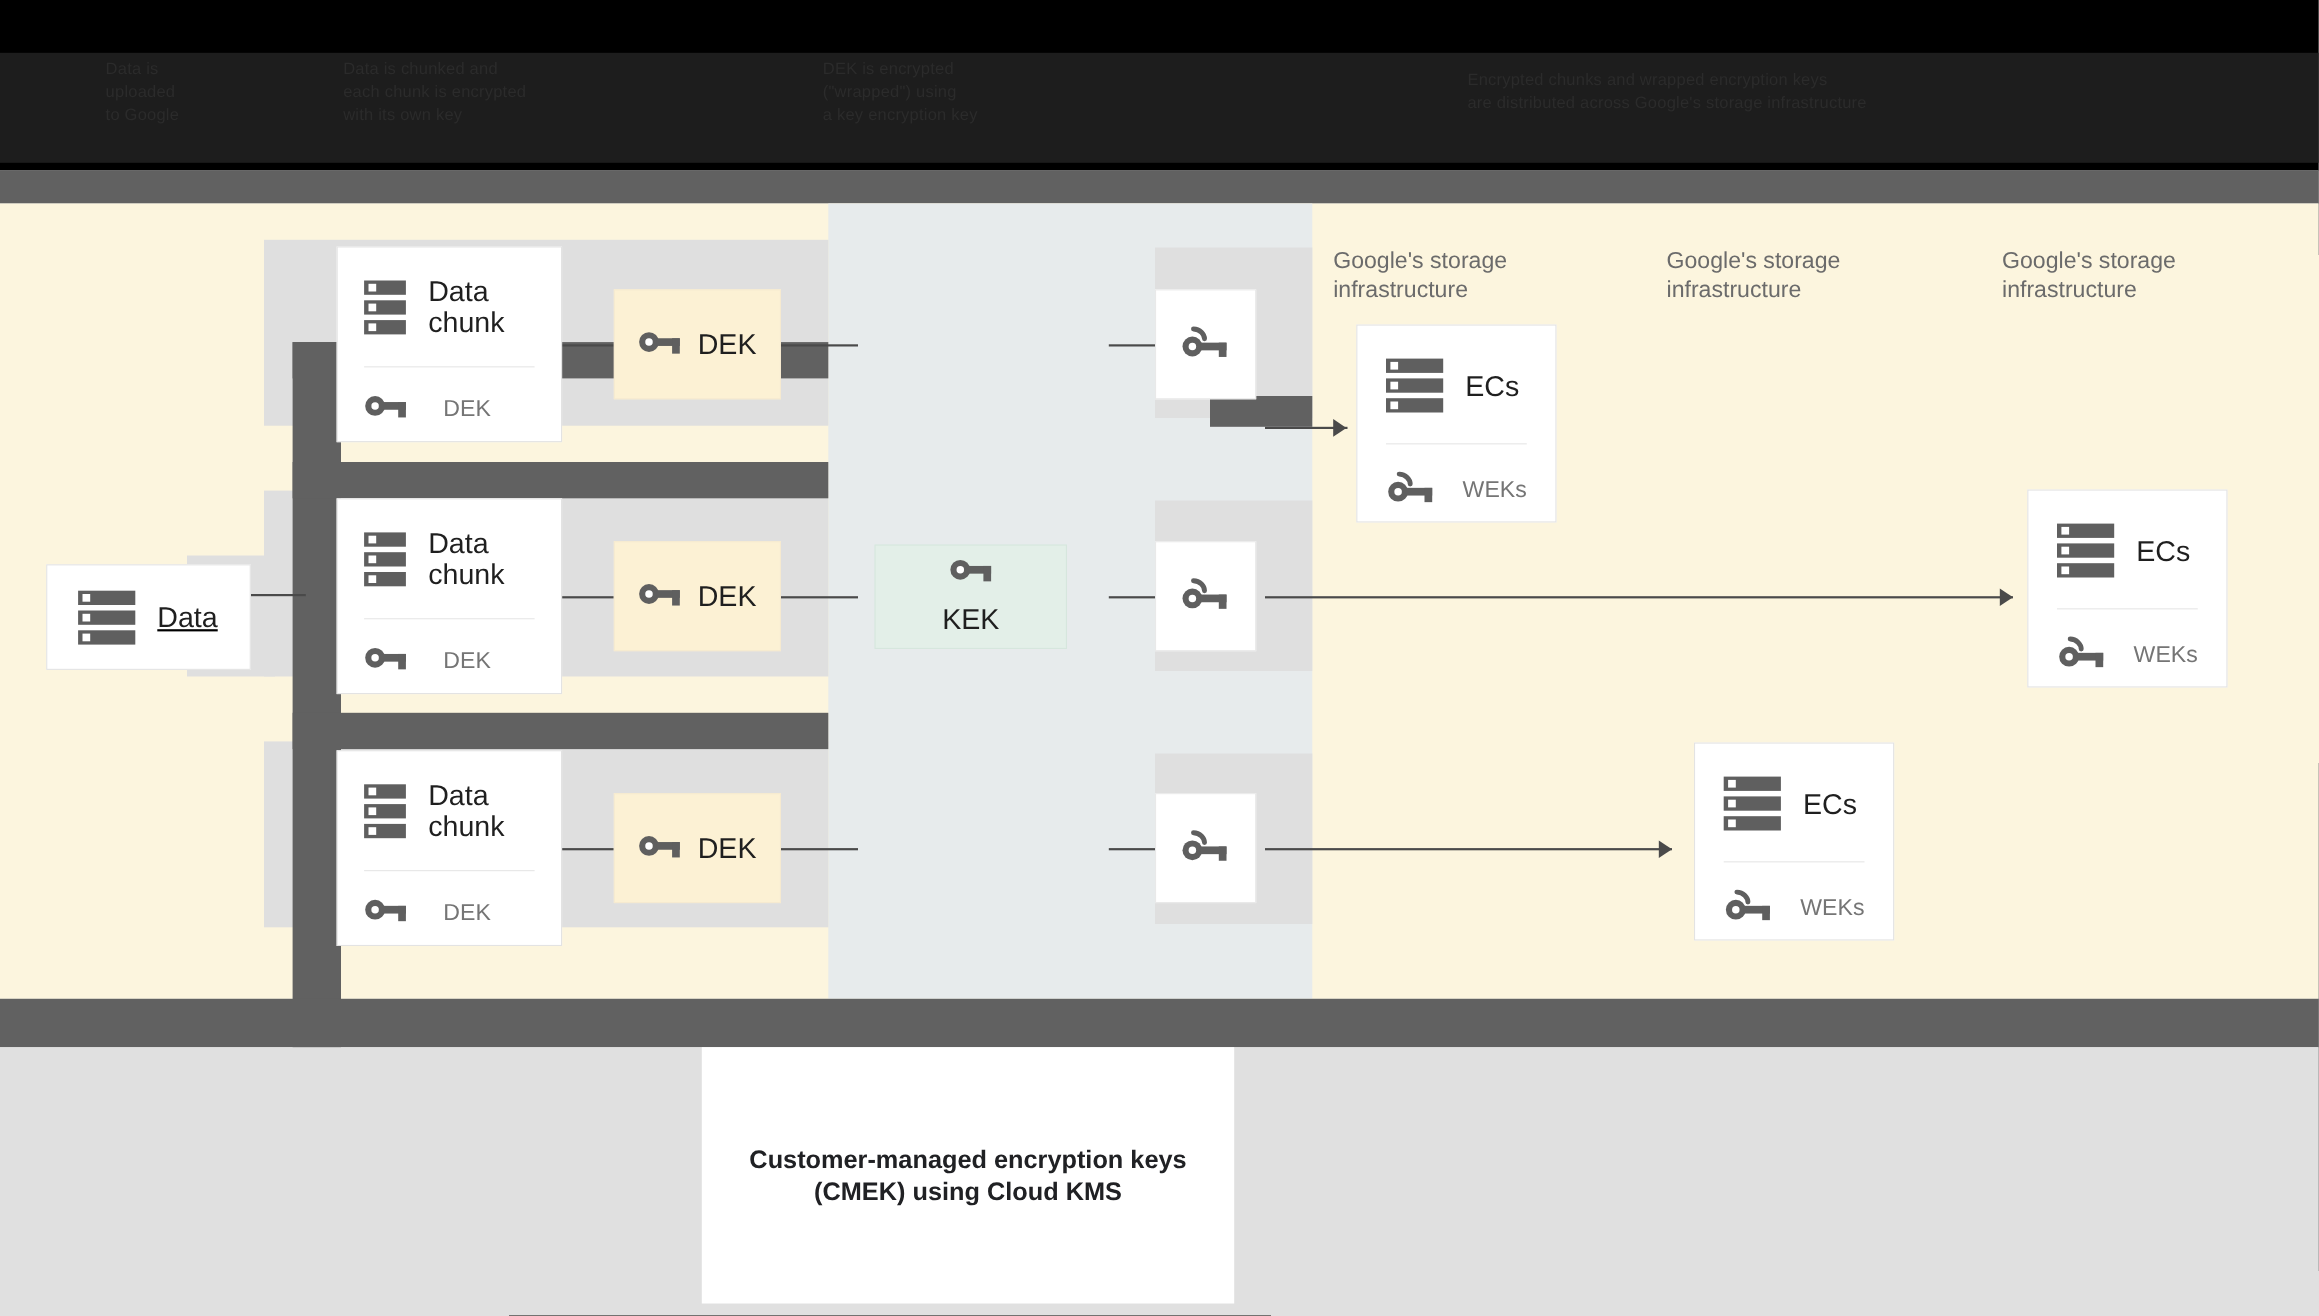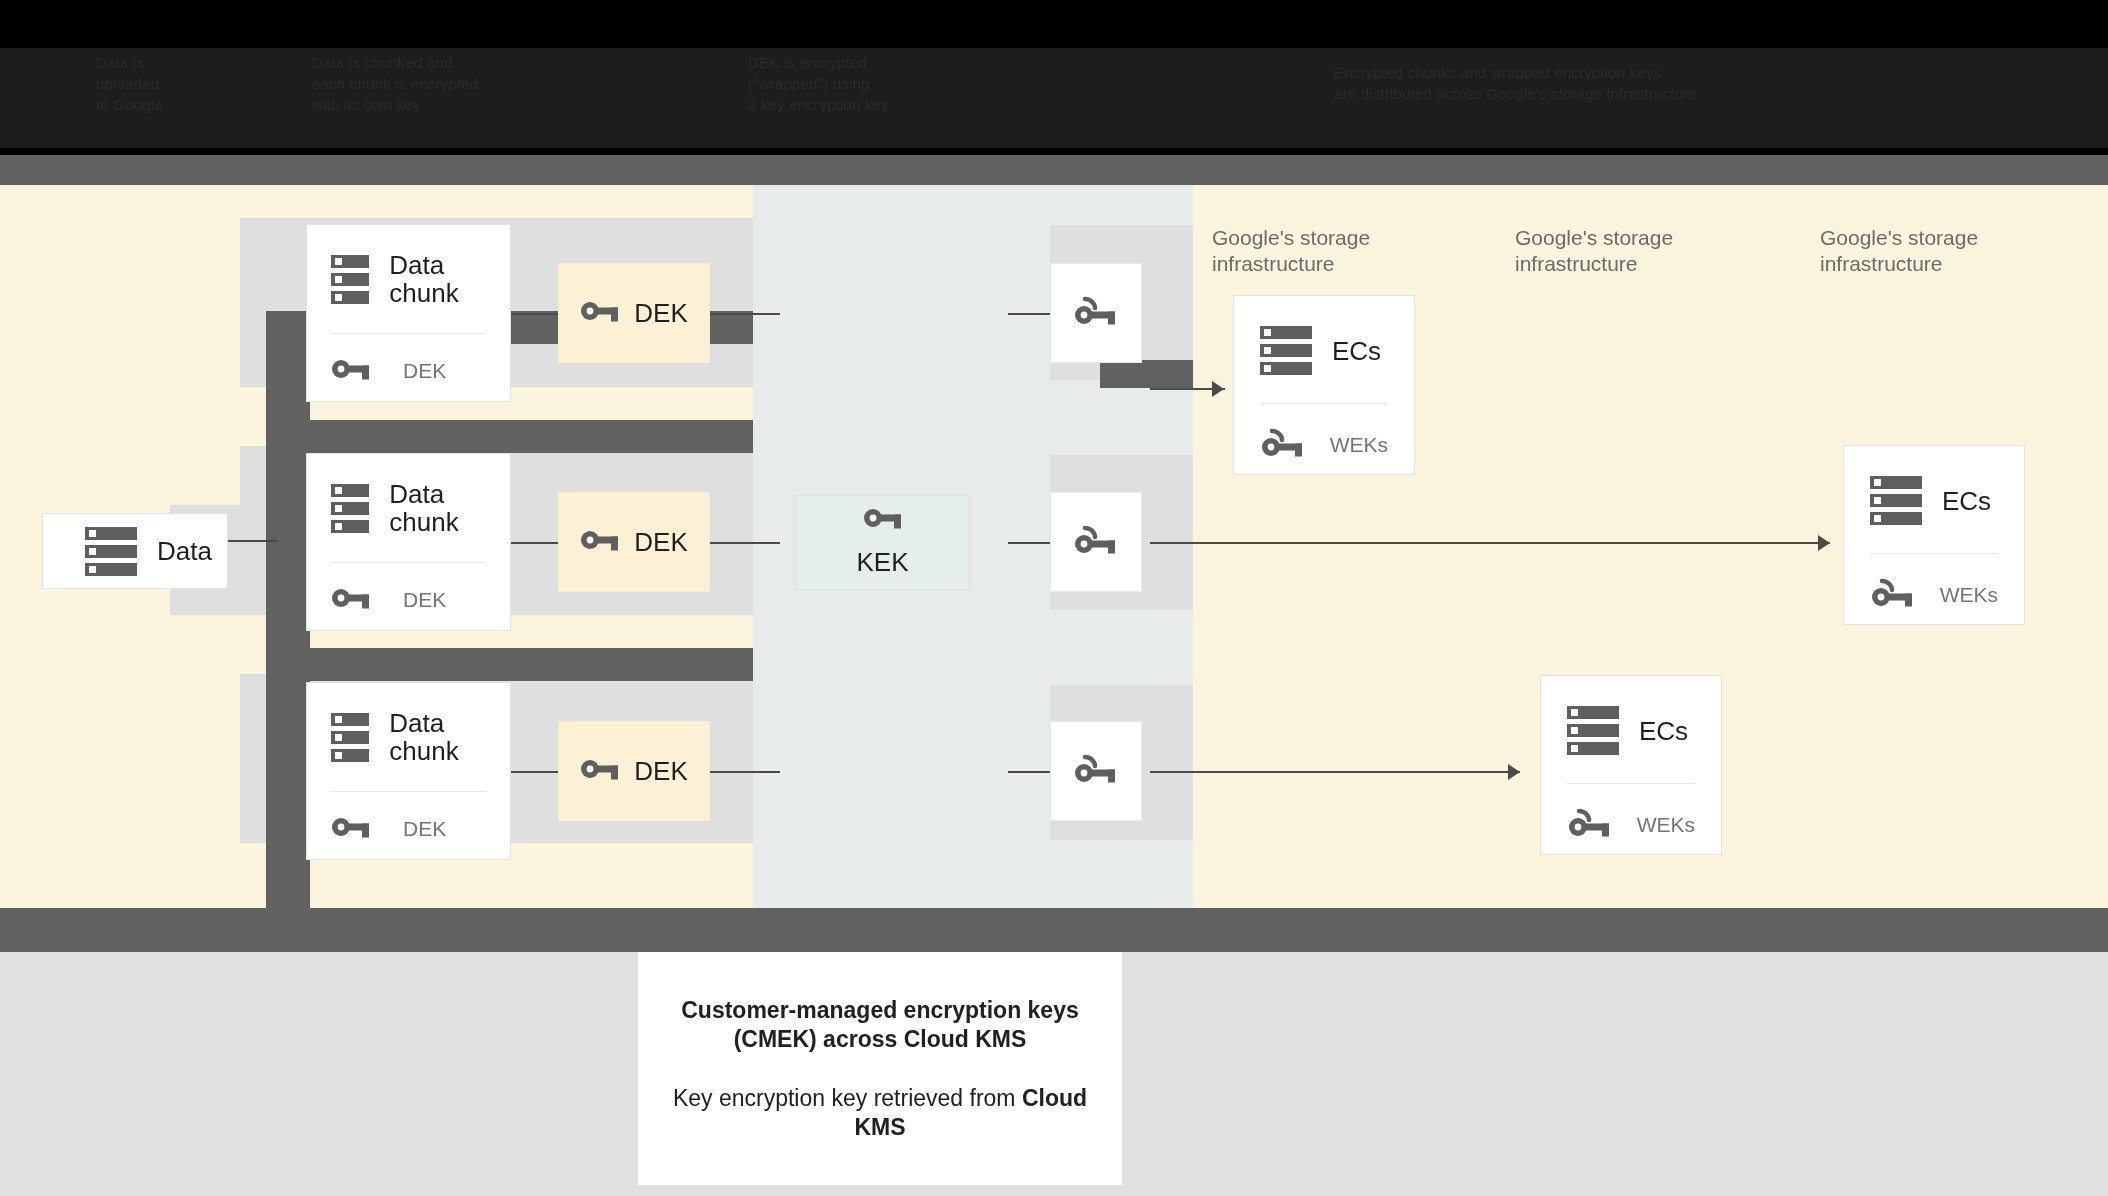--- a/index.html
+++ b/index.html
@@ -133,21 +133,21 @@
 
     <div class="line" style="left:1150px;top:203px;width:75px;"></div>
     <div class="arrow" style="left:1212px;top:196px;"></div>
 
     <div class="line" style="left:1150px;top:357px;width:680px;"></div>
     <div class="arrow" style="left:1818px;top:350px;"></div>
 
     <div class="line" style="left:1150px;top:586px;width:370px;"></div>
     <div class="arrow" style="left:1508px;top:579px;"></div>
 
-    <div class="card" style="left:42px;top:328px;width:186px;height:76px;display:flex;align-items:center;padding-left:42px;">
+    <div class="card" style="left:42px;top:328px;width:186px;height:96px;display:flex;align-items:center;padding-left:28px;text-decoration:underline;">
       <div class="card-row">
         <span class="srv">
             <i></i>
             <i></i>
             <i></i>
           </span>
         <span class="card-title">Data</span>
       </div>
     </div>
 
@@ -378,18 +378,17 @@
         <span class="card-sub">WEKs</span>
       </div>
     </div>
 
   </div>
 
   <div class="graybar graybar-bottom"></div>
 
   <div class="bottom">
     <div class="caption">
-      <div class="cap-a">Customer-managed encryption keys (CMEK) across Cloud KMS</div>
-      <div class="cap-b"><span>Key encryption key retrieved from </span><b>Cloud KMS</b></div>
+      <div class="cap-a">Customer-managed encryption keys (CMEK) using Cloud KMS</div>
     </div>
   </div>
 
 </div>
 
 </body></html>

